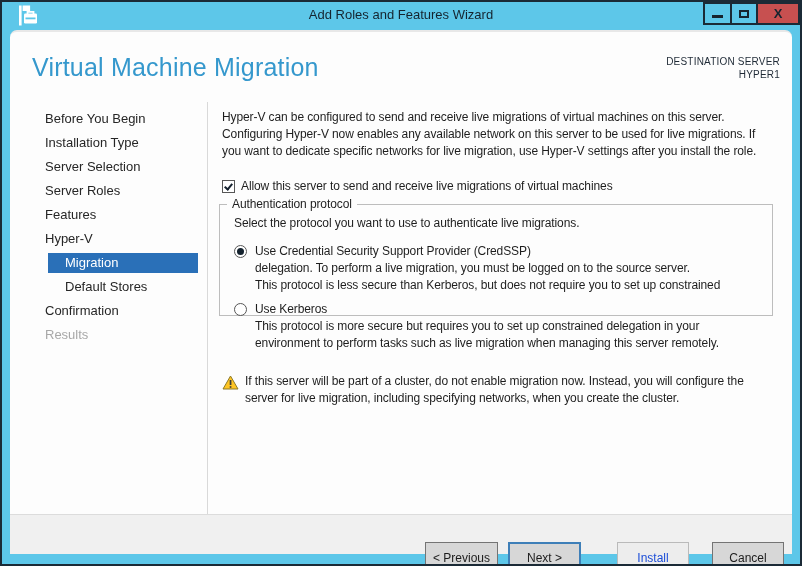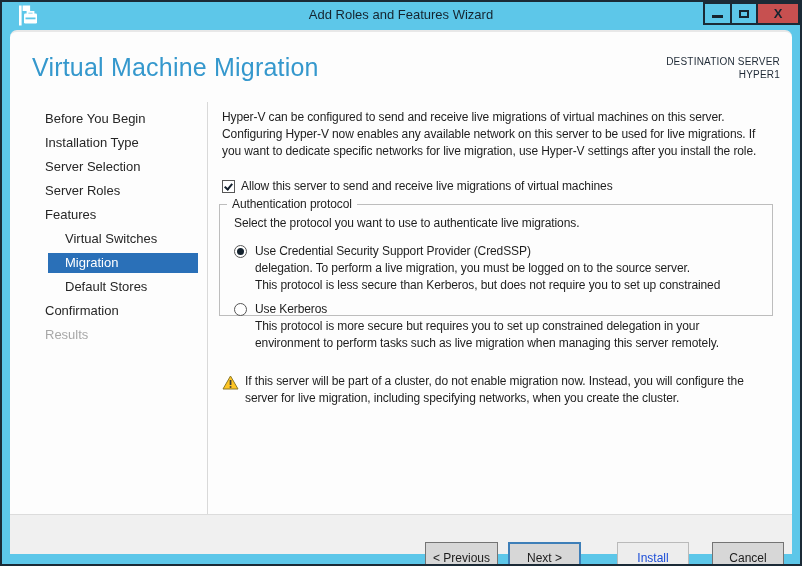--- a/index.html
+++ b/index.html
@@ -116,21 +116,21 @@
       <div>DESTINATION SERVER</div>
       <div>HYPER1</div>
     </div>
 
     <ul class="sidebar">
       <li><span>Before You Begin</span></li>
       <li><span>Installation Type</span></li>
       <li><span>Server Selection</span></li>
       <li><span>Server Roles</span></li>
       <li><span>Features</span></li>
-      <li class="lvl1"><span>Virtual Switches</span></li>
+      <li><span>Hyper-V</span></li>
       <li class="lvl1 selected"><span>Migration</span></li>
       <li class="lvl1"><span>Default Stores</span></li>
       <li><span>Confirmation</span></li>
       <li class="disabled"><span>Results</span></li>
     </ul>
     <div class="v-divider"></div>
 
     <div class="intro txt">
       <div>Hyper-V can be configured to send and receive live migrations of virtual machines on this server.</div>
       <div>Configuring Hyper-V now enables any available network on this server to be used for live migrations. If</div>

